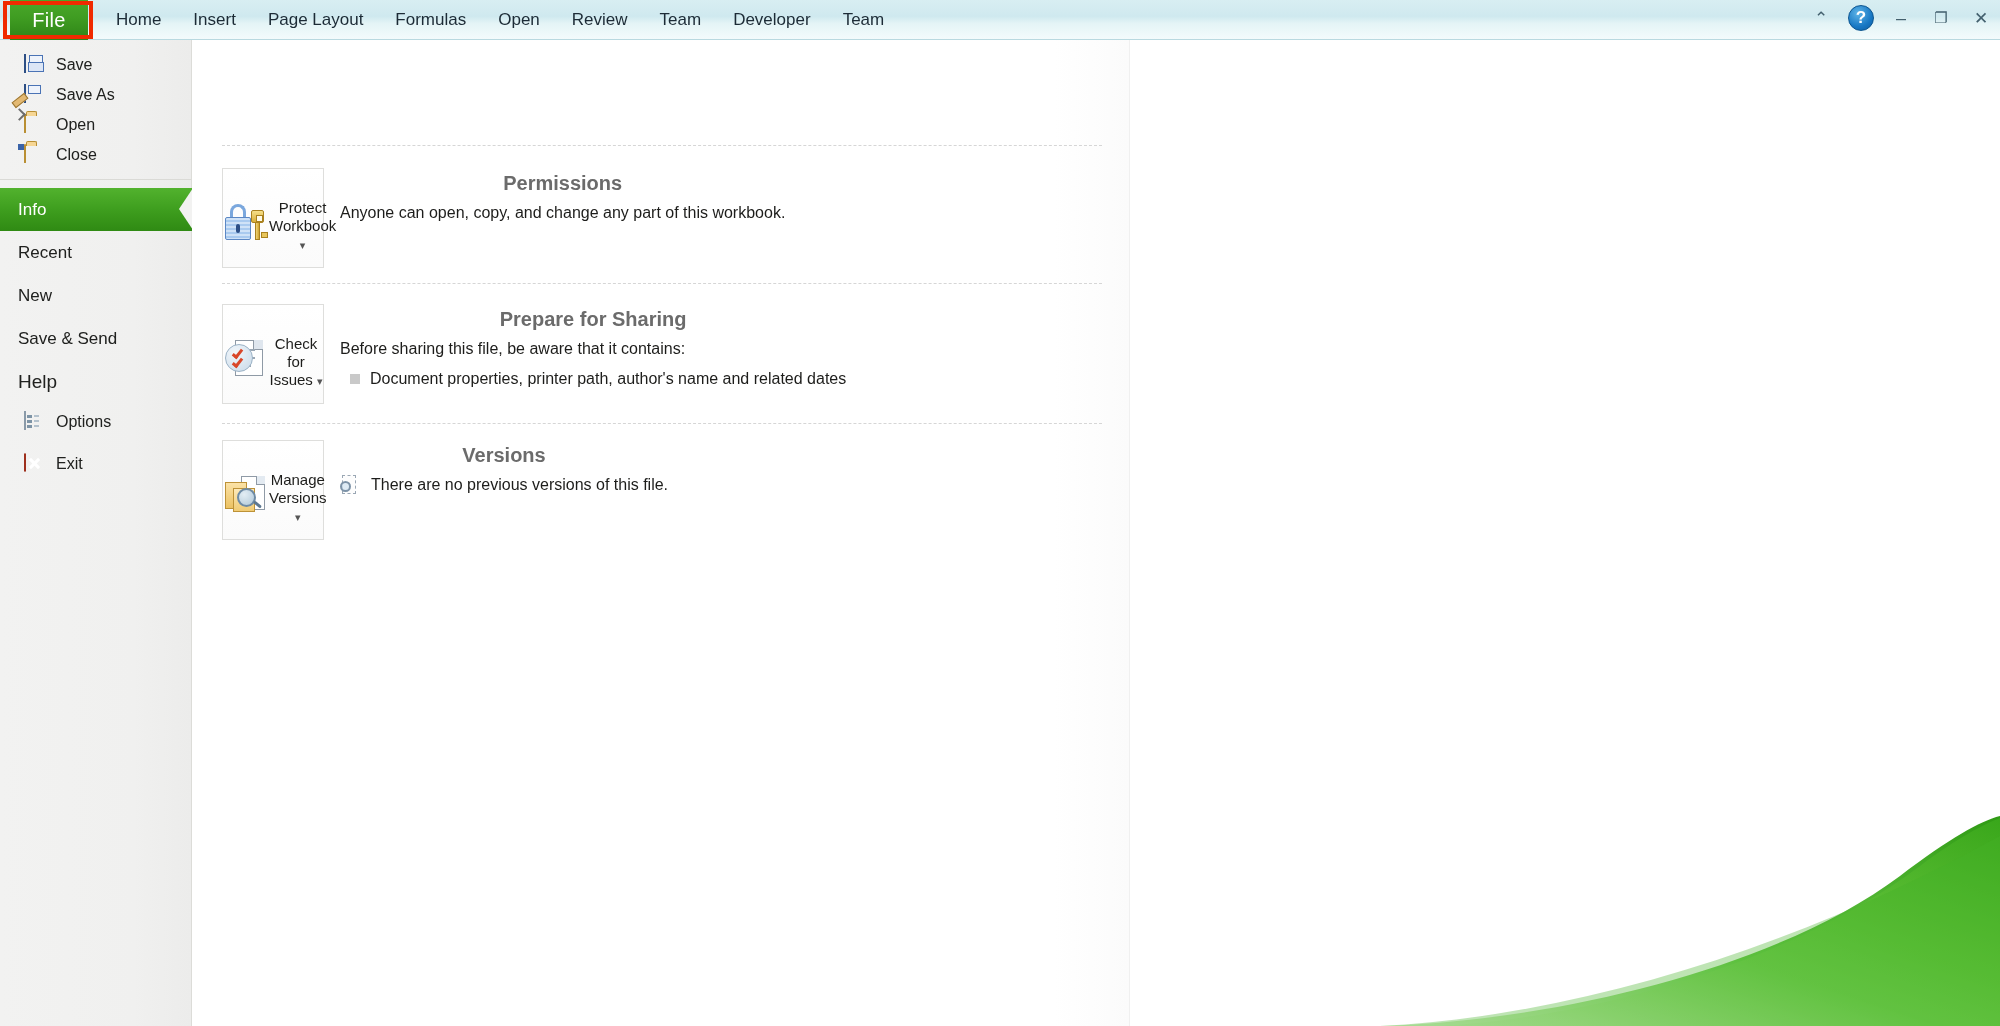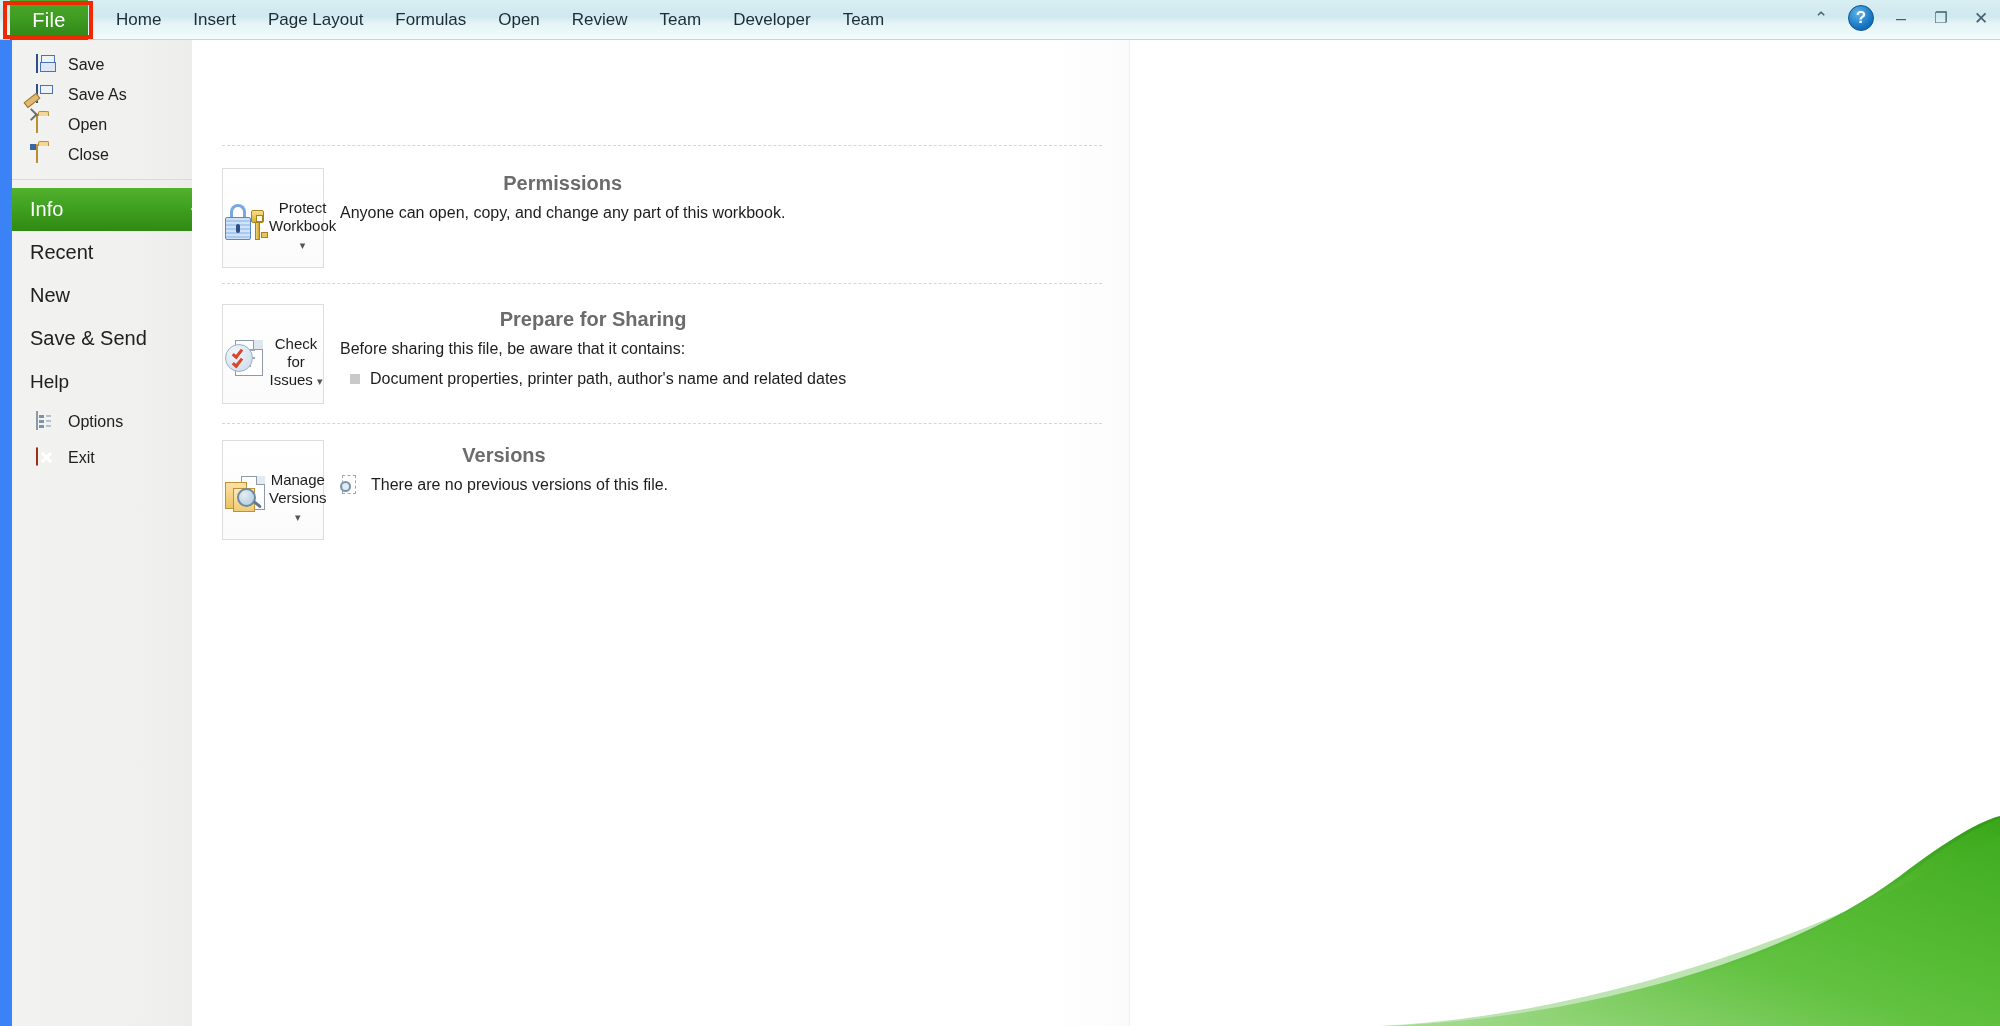--- a/index.html
+++ b/index.html
@@ -5,21 +5,21 @@
   * { box-sizing: border-box; margin: 0; padding: 0; }
   html, body {
     width: 2000px; height: 1026px;
     font-family: "Liberation Sans", sans-serif;
     overflow: hidden;
     background: #ffffff;
   }
   #app {
     position: relative;
     width: 2000px; height: 1026px;
-    background: #3b82f6;
+    background: #22c55e;
   }
 
   
   .ribbon-bar {
     position: absolute; top: 0; left: 0;
     width: 2000px; height: 40px;
     background: linear-gradient(to bottom, #d8eef2 0%, #cfe9ef 42%, #e4f4f6 60%, #f3fbfc 100%);
     border-bottom: 1px solid #b9d9e0;
   }
   .file-tab {
@@ -65,21 +65,21 @@
     width: 26px; height: 26px; border-radius: 50%;
     background: radial-gradient(circle at 38% 30%, #5fb5e8 0%, #1878c4 60%, #0c5ba0 100%);
     color: #ffffff;
     font-size: 17px; font-weight: bold;
     display: flex; align-items: center; justify-content: center;
     border: 1px solid #0a5490;
   }
 
   
   .sidebar {
-    position: absolute; left: 12px; top: 40px;
+    position: absolute; left: 0; top: 40px;
     width: 192px; height: 986px;
     background: linear-gradient(to right, #f2f2f1 0%, #f0f0ef 70%, #ececeb 100%);
     border-right: 1px solid #dcdcd8;
   }
   .sb-top {
     padding-top: 10px;
   }
   .sb-cmd {
     height: 30px;
     display: flex; align-items: center;
@@ -90,21 +90,21 @@
   }
   .sb-cmd .ico { width: 21px; height: 21px; flex: 0 0 21px; position: relative; }
   .sb-sep {
     height: 1px; background: #dadad6;
     margin: 9px 0 0 0;
   }
   .sb-nav-item {
     height: 43px;
     display: flex; align-items: center;
     padding-left: 18px;
-    font-size: 20px;
+    font-size: 17px;
     color: #20211f;
     position: relative;
   }
   .sb-nav-item.active {
     background: linear-gradient(to bottom, #52b22e 0%, #3f9f1f 48%, #2f8a13 100%);
     color: #ffffff;
     width: 192px;
   }
   .sb-nav-item.active::after {
     content: "";
@@ -375,21 +375,21 @@
       <div class="sb-heading">
         <span>Help</span>
       </div>
     </div>
 
     <div style="margin-top:4px;">
       <div class="sb-cmd">
         <span class="ico"><span class="ico-options"></span></span>
         <span>Options</span>
       </div>
-      <div class="sb-cmd" style="margin-top:6px;">
+      <div class="sb-cmd" style="margin-top:12px;">
         <span class="ico"><span class="ico-exit"></span></span>
         <span>Exit</span>
       </div>
     </div>
   </div>
 
   <div class="main">
     <div class="center-col">
 
       <div class="hrule" style="top: 105px;"></div>

